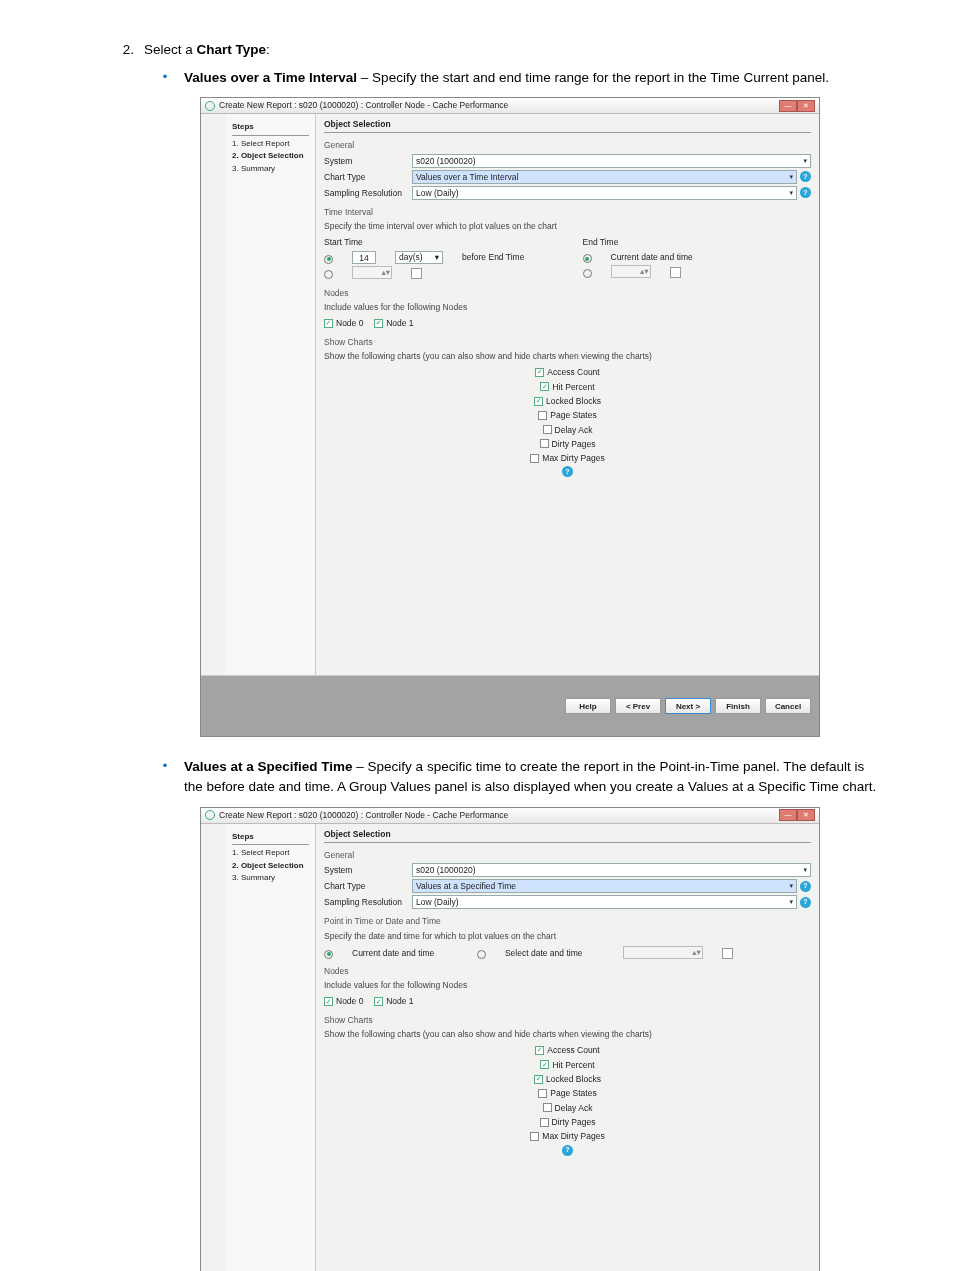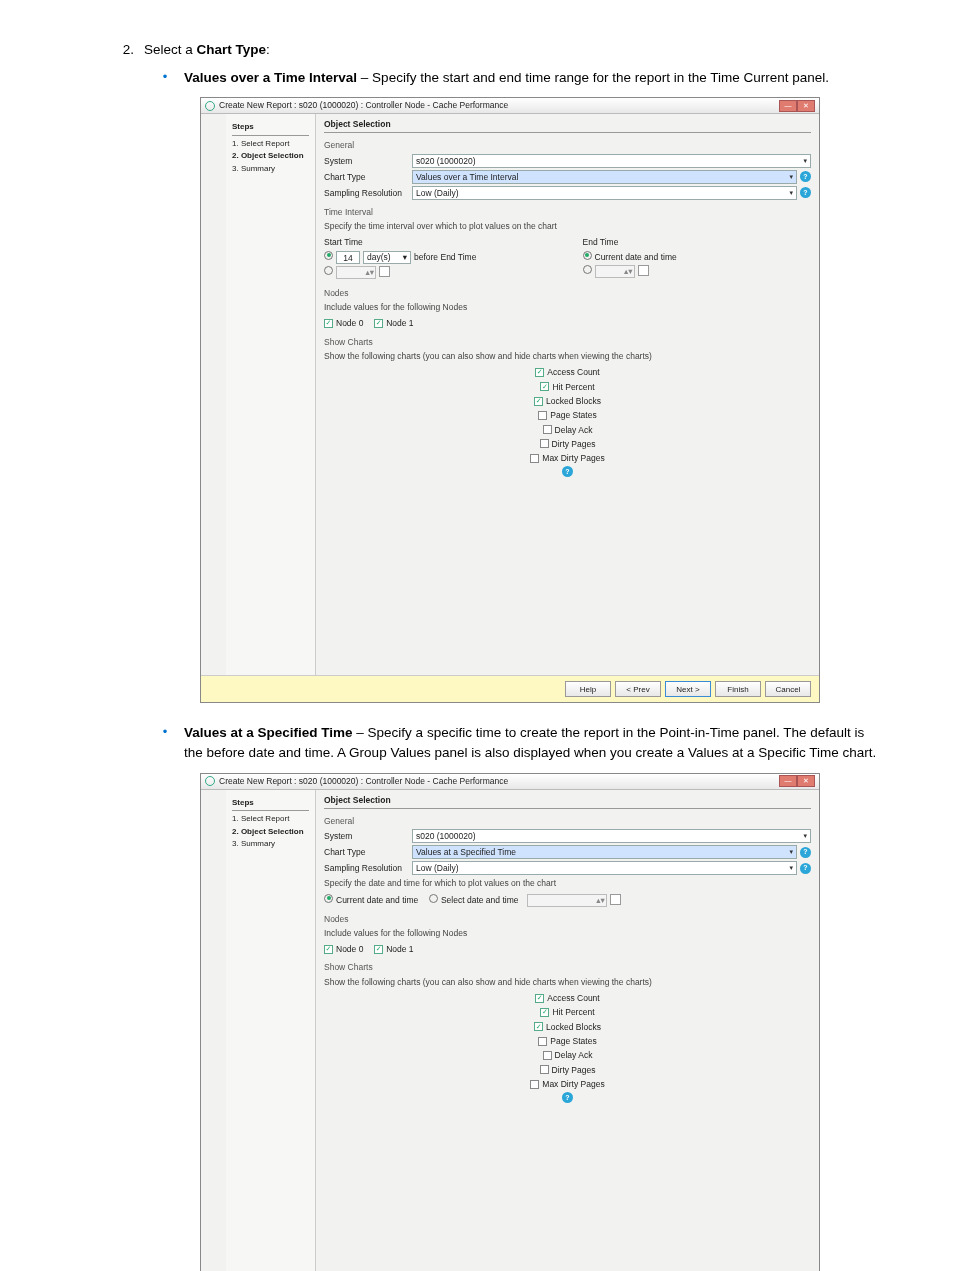--- a/index.html
+++ b/index.html
@@ -56,36 +56,36 @@
   .form-row { display: flex; align-items: center; margin: 2px 0; }
   .form-label { width: 88px; flex: 0 0 88px; }
   .form-field { flex: 1; display: flex; align-items: center; gap: 3px; }
   .combo { flex:1; height: 14px; border: 1px solid #9aa; background: #fff; display:flex; align-items:center; justify-content:space-between; padding: 0 3px; }
   .combo.sel { background: #cfe3ff; }
   .combo .caret { font-size: 7px; color: #333; }
   .help-ico { width:11px; height:11px; border-radius:50%; background:#2aa6d8; color:#fff; font-size:7px; display:flex; align-items:center; justify-content:center; font-weight:bold; }
   .desc { color: #444; margin: 1px 0 4px; }
   .two-col { display:flex; gap: 30px; margin-top: 2px; }
   .col { flex: 1; }
-  .radio-row { display:flex; align-items:flex-start; gap: 3px; margin: 2px 0; }
+  .radio-row { display:flex; align-items:flex-end; gap: 19px; margin: 2px 0; }
   .radio { width:9px; height:9px; border:1px solid #777; border-radius:50%; flex:0 0 9px; display:flex; align-items:center; justify-content:center; }
   .radio.checked::after { content:""; width:4px; height:4px; background:#2a6; border-radius:50%; }
   .num-input { width:24px; height:13px; border:1px solid #9aa; background:#fff; text-align:center; }
   .unit-combo { width:48px; height:13px; border:1px solid #9aa; background:#fff; display:flex; align-items:center; justify-content:space-between; padding:0 3px; }
   .spin { width:40px; height:13px; border:1px solid #bbb; background:#f4f4f4; display:flex; align-items:center; justify-content:flex-end; gap:1px; padding:0 1px; color:#888; }
   .cal { width:11px; height:11px; border:1px solid #999; background:#fff; display:inline-block; }
   .chk-row { display:flex; align-items:center; gap:3px; margin: 4px 0; }
   .chk { width:9px; height:9px; border:1px solid #5a8; background:#fff; flex:0 0 9px; display:flex; align-items:center; justify-content:center; font-size:7px; color:#2a6; }
   .chk.checked::after { content:"✓"; }
   .chk.unchecked { border-color:#888; }
   .chartrow { display:flex; flex-wrap:wrap; gap: 2px 20px; align-items:center; margin: 4px 0 0; flex-direction: column; }
   .chartrow .item { display:flex; align-items:center; gap:3px; }
   .dlg-footer {
     display:flex; justify-content:flex-end; gap:4px;
-    padding: 5px 8px; border-top: 1px solid #ccc; background:#fef9c3;
+    padding: 22px 8px; border-top: 1px solid #ccc; background:#a3a3a3;font-weight:bold;
   }
   .btn { min-width: 46px; height: 16px; border:1px solid #999; background: linear-gradient(#fff,#e8e8e8); font-size:8px; display:flex; align-items:center; justify-content:center; padding: 0 6px; }
   .btn.default { border-color:#3a8ad6; }
   .spacer { height: 190px; }
   .page-footer { position: relative; margin-top: 28px; font-size: 10.5px; }
 </style>
 </head>
 <body>
 
 <div class="step-row">
@@ -289,20 +289,21 @@
         <div class="form-label">Sampling Resolution</div>
         <div class="form-field">
           <div class="combo">
               <span>Low (Daily)</span>
               <span class="caret">▾</span>
             </div>
           <div class="help-ico">?</div>
         </div>
       </div>
 
+      <div class="section-label">Point in Time or Date and Time</div>
       <div class="desc">Specify the date and time for which to plot values on the chart</div>
       <div class="radio-row">
         <div class="radio checked"></div>
         <span>Current date and time</span>
         &nbsp;&nbsp;
         <div class="radio"></div>
         <span>Select date and time</span>
         &nbsp;
         <div class="spin" style="width:80px">▴▾</div>
         <span class="cal"></span>

